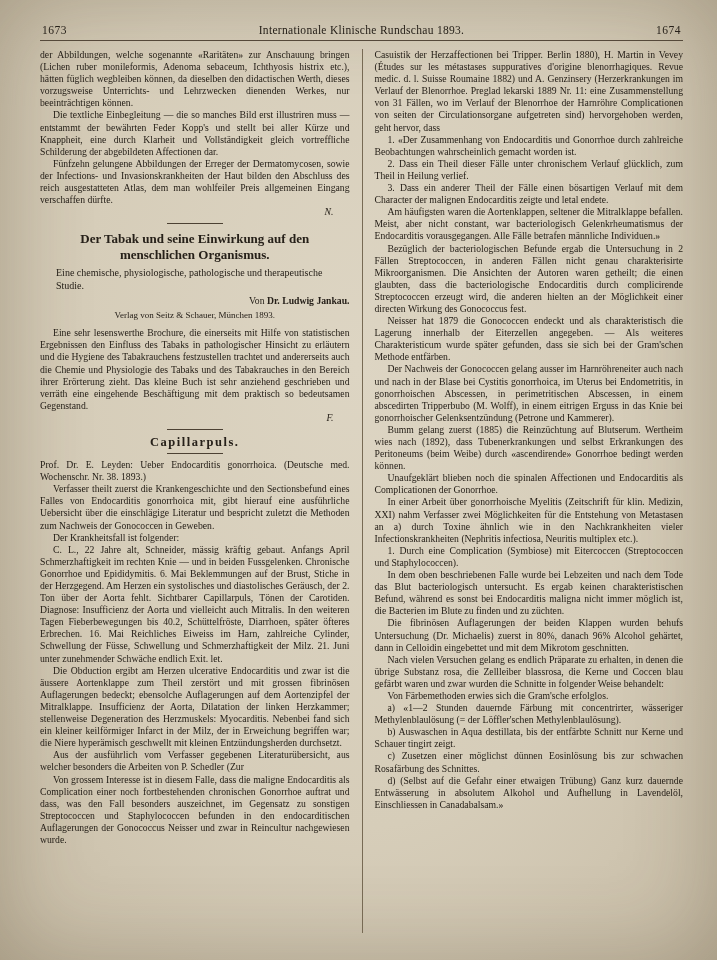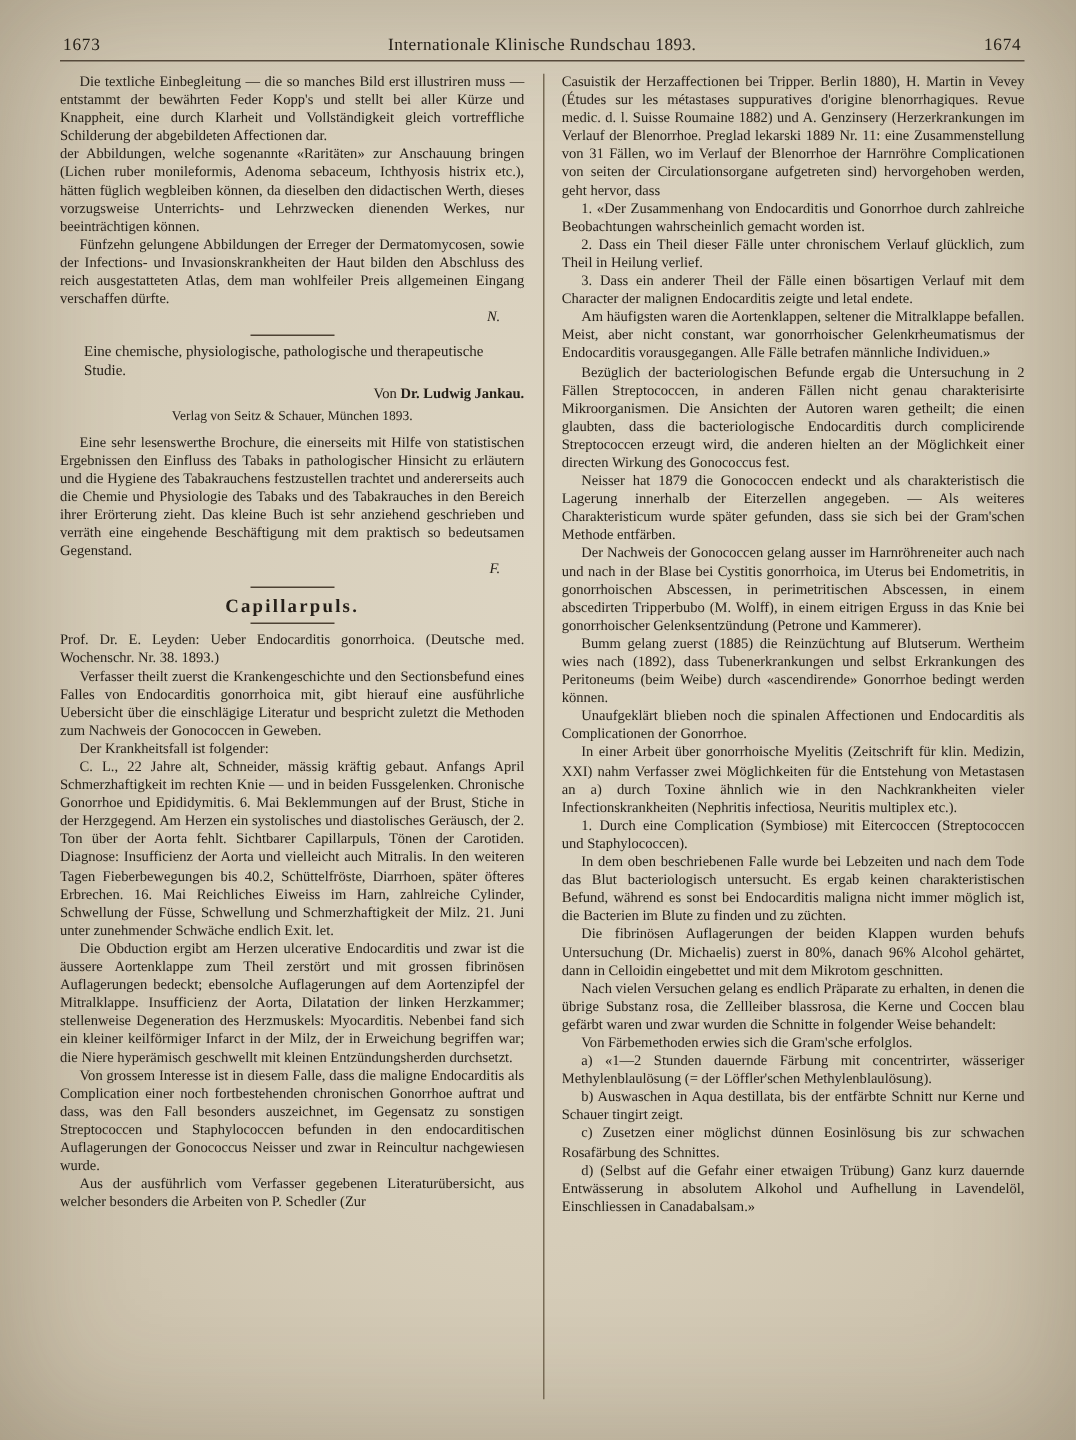--- a/index.html
+++ b/index.html
@@ -95,27 +95,28 @@
   <header class="page-header">
     <span class="pagenum">1673</span>
     <span class="journal-title">Internationale Klinische Rundschau 1893.</span>
     <span class="pagenum">1674</span>
   </header>
   <div class="header-rule"></div>
 
   <div class="columns">
 
     <section class="column col-left">
+      <p class="para noindent">der Abbildungen, welche sogenannte «Raritäten» zur Anschauung bringen (Lichen ruber monileformis, Adenoma sebaceum, Ichthyosis histrix etc.), hätten füglich wegbleiben können, da dieselben den didactischen Werth, dieses vorzugsweise Unterrichts- und Lehrzwecken dienenden Werkes, nur beeinträchtigen können.</p>
       <p class="para">Die textliche Einbegleitung — die so manches Bild erst illustriren muss — entstammt der bewährten Feder Kopp's und stellt bei aller Kürze und Knappheit, eine durch Klarheit und Vollständigkeit gleich vortreffliche Schilderung der abgebildeten Affectionen dar.</p>
-      <p class="para noindent">der Abbildungen, welche sogenannte «Raritäten» zur Anschauung bringen (Lichen ruber monileformis, Adenoma sebaceum, Ichthyosis histrix etc.), hätten füglich wegbleiben können, da dieselben den didactischen Werth, dieses vorzugsweise Unterrichts- und Lehrzwecken dienenden Werkes, nur beeinträchtigen können.</p>
       <p class="para">Fünfzehn gelungene Abbildungen der Erreger der Dermatomycosen, sowie der Infections- und Invasionskrankheiten der Haut bilden den Abschluss des reich ausgestatteten Atlas, dem man wohlfeiler Preis allgemeinen Eingang verschaffen dürfte.</p>
       <div class="sig">N.</div>
 
       <div class="divider"></div>
 
+      <h2 class="article-title">Der Tabak und seine Einwirkung auf den menschlichen Organismus.</h2>
       <div class="article-subtitle">Eine chemische, physiologische, pathologische und therapeutische Studie.</div>
       <div class="article-byline">
         <span>Von</span>
         <span class="bold">Dr. Ludwig Jankau.</span>
       </div>
       <div class="article-publisher">Verlag von Seitz &amp; Schauer, München 1893.</div>
       <p class="para">Eine sehr lesenswerthe Brochure, die einerseits mit Hilfe von statistischen Ergebnissen den Einfluss des Tabaks in pathologischer Hinsicht zu erläutern und die Hygiene des Tabakrauchens festzustellen trachtet und andererseits auch die Chemie und Physiologie des Tabaks und des Tabakrauches in den Bereich ihrer Erörterung zieht. Das kleine Buch ist sehr anziehend geschrieben und verräth eine eingehende Beschäftigung mit dem praktisch so bedeutsamen Gegenstand.</p>
       <div class="sig">F.</div>
 
       <div class="divider"></div>
@@ -123,30 +124,30 @@
       <div class="divider"></div>
 
       <p class="para noindent review-head">
         <strong>Prof. Dr. E. Leyden: Ueber Endocarditis gonorrhoica.</strong>
         <span>(Deutsche med. Wochenschr. Nr. 38. 1893.)</span>
       </p>
       <p class="para">Verfasser theilt zuerst die Krankengeschichte und den Sectionsbefund eines Falles von Endocarditis gonorrhoica mit, gibt hierauf eine ausführliche Uebersicht über die einschlägige Literatur und bespricht zuletzt die Methoden zum Nachweis der Gonococcen in Geweben.</p>
       <p class="para">Der Krankheitsfall ist folgender:</p>
       <p class="para">C. L., 22 Jahre alt, Schneider, mässig kräftig gebaut. Anfangs April Schmerzhaftigkeit im rechten Knie — und in beiden Fussgelenken. Chronische Gonorrhoe und Epididymitis. 6. Mai Beklemmungen auf der Brust, Stiche in der Herzgegend. Am Herzen ein systolisches und diastolisches Geräusch, der 2. Ton über der Aorta fehlt. Sichtbarer Capillarpuls, Tönen der Carotiden. Diagnose: Insufficienz der Aorta und vielleicht auch Mitralis. In den weiteren Tagen Fieberbewegungen bis 40.2, Schüttelfröste, Diarrhoen, später öfteres Erbrechen. 16. Mai Reichliches Eiweiss im Harn, zahlreiche Cylinder, Schwellung der Füsse, Schwellung und Schmerzhaftigkeit der Milz. 21. Juni unter zunehmender Schwäche endlich Exit. let.</p>
       <p class="para">Die Obduction ergibt am Herzen ulcerative Endocarditis und zwar ist die äussere Aortenklappe zum Theil zerstört und mit grossen fibrinösen Auflagerungen bedeckt; ebensolche Auflagerungen auf dem Aortenzipfel der Mitralklappe. Insufficienz der Aorta, Dilatation der linken Herzkammer; stellenweise Degeneration des Herzmuskels: Myocarditis. Nebenbei fand sich ein kleiner keilförmiger Infarct in der Milz, der in Erweichung begriffen war; die Niere hyperämisch geschwellt mit kleinen Entzündungsherden durchsetzt.</p>
+      <p class="para">Aus der ausführlich vom Verfasser gegebenen Literaturübersicht, aus welcher besonders die Arbeiten von P. Schedler (Zur</p>
       <p class="para">Von grossem Interesse ist in diesem Falle, dass die maligne Endocarditis als Complication einer noch fortbestehenden chronischen Gonorrhoe auftrat und dass, was den Fall besonders auszeichnet, im Gegensatz zu sonstigen Streptococcen und Staphylococcen befunden in den endocarditischen Auflagerungen der Gonococcus Neisser und zwar in Reincultur nachgewiesen wurde.</p>
-      <p class="para">Aus der ausführlich vom Verfasser gegebenen Literaturübersicht, aus welcher besonders die Arbeiten von P. Schedler (Zur</p>
     </section>
 
     <section class="column col-right">
       <p class="para noindent">Casuistik der Herzaffectionen bei Tripper. Berlin 1880), H. Martin in Vevey (Études sur les métastases suppuratives d'origine blenorrhagiques. Revue medic. d. l. Suisse Roumaine 1882) und A. Genzinsery (Herzerkrankungen im Verlauf der Blenorrhoe. Preglad lekarski 1889 Nr. 11: eine Zusammenstellung von 31 Fällen, wo im Verlauf der Blenorrhoe der Harnröhre Complicationen von seiten der Circulationsorgane aufgetreten sind) hervorgehoben werden, geht hervor, dass</p>
       <p class="para">1. «Der Zusammenhang von Endocarditis und Gonorrhoe durch zahlreiche Beobachtungen wahrscheinlich gemacht worden ist.</p>
       <p class="para">2. Dass ein Theil dieser Fälle unter chronischem Verlauf glücklich, zum Theil in Heilung verlief.</p>
       <p class="para">3. Dass ein anderer Theil der Fälle einen bösartigen Verlauf mit dem Character der malignen Endocarditis zeigte und letal endete.</p>
-      <p class="para">Am häufigsten waren die Aortenklappen, seltener die Mitralklappe befallen. Meist, aber nicht constant, war gonorrhoischer Gelenkrheumatismus der Endocarditis vorausgegangen. Alle Fälle betrafen männliche Individuen.»</p>
+      <p class="para">Am häufigsten waren die Aortenklappen, seltener die Mitralklappe befallen. Meist, aber nicht constant, war bacteriologisch Gelenkrheumatismus der Endocarditis vorausgegangen. Alle Fälle betrafen männliche Individuen.»</p>
       <p class="para">Bezüglich der bacteriologischen Befunde ergab die Untersuchung in 2 Fällen Streptococcen, in anderen Fällen nicht genau charakterisirte Mikroorganismen. Die Ansichten der Autoren waren getheilt; die einen glaubten, dass die bacteriologische Endocarditis durch complicirende Streptococcen erzeugt wird, die anderen hielten an der Möglichkeit einer directen Wirkung des Gonococcus fest.</p>
       <p class="para">Neisser hat 1879 die Gonococcen endeckt und als charakteristisch die Lagerung innerhalb der Eiterzellen angegeben. — Als weiteres Charakteristicum wurde später gefunden, dass sie sich bei der Gram'schen Methode entfärben.</p>
       <p class="para">Der Nachweis der Gonococcen gelang ausser im Harnröhreneiter auch nach und nach in der Blase bei Cystitis gonorrhoica, im Uterus bei Endometritis, in gonorrhoischen Abscessen, in perimetritischen Abscessen, in einem abscedirten Tripperbubo (M. Wolff), in einem eitrigen Erguss in das Knie bei gonorrhoischer Gelenksentzündung (Petrone und Kammerer).</p>
       <p class="para">Bumm gelang zuerst (1885) die Reinzüchtung auf Blutserum. Wertheim wies nach (1892), dass Tubenerkrankungen und selbst Erkrankungen des Peritoneums (beim Weibe) durch «ascendirende» Gonorrhoe bedingt werden können.</p>
       <p class="para">Unaufgeklärt blieben noch die spinalen Affectionen und Endocarditis als Complicationen der Gonorrhoe.</p>
       <p class="para">In einer Arbeit über gonorrhoische Myelitis (Zeitschrift für klin. Medizin, XXI) nahm Verfasser zwei Möglichkeiten für die Entstehung von Metastasen an a) durch Toxine ähnlich wie in den Nachkrankheiten vieler Infectionskrankheiten (Nephritis infectiosa, Neuritis multiplex etc.).</p>
       <p class="para">1. Durch eine Complication (Symbiose) mit Eitercoccen (Streptococcen und Staphylococcen).</p>
       <p class="para">In dem oben beschriebenen Falle wurde bei Lebzeiten und nach dem Tode das Blut bacteriologisch untersucht. Es ergab keinen charakteristischen Befund, während es sonst bei Endocarditis maligna nicht immer möglich ist, die Bacterien im Blute zu finden und zu züchten.</p>
       <p class="para">Die fibrinösen Auflagerungen der beiden Klappen wurden behufs Untersuchung (Dr. Michaelis) zuerst in 80%, danach 96% Alcohol gehärtet, dann in Celloidin eingebettet und mit dem Mikrotom geschnitten.</p>
       <p class="para">Nach vielen Versuchen gelang es endlich Präparate zu erhalten, in denen die übrige Substanz rosa, die Zellleiber blassrosa, die Kerne und Coccen blau gefärbt waren und zwar wurden die Schnitte in folgender Weise behandelt:</p>

